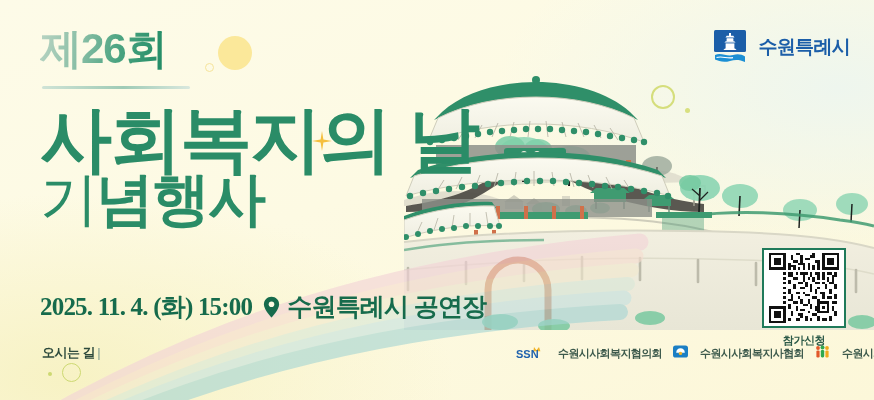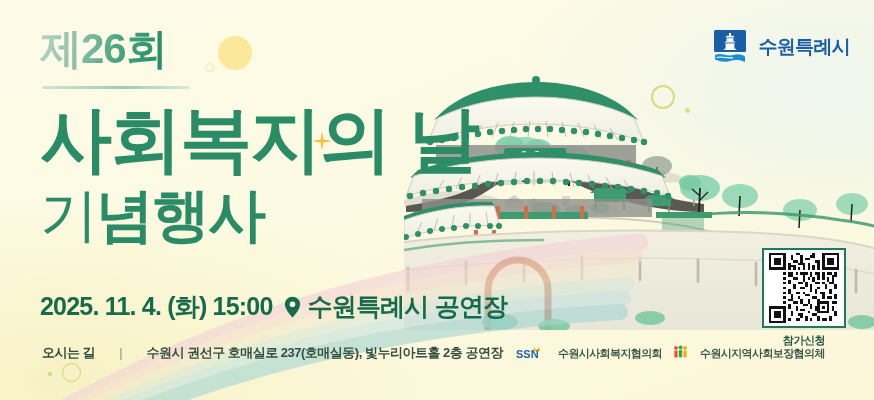--- a/index.html
+++ b/index.html
@@ -71,44 +71,45 @@
     width: 148px; height: 3px;
     background: linear-gradient(90deg, #cfe3d6 0%, #9fcbb6 55%, #d9e8de 100%);
     border-radius: 2px;
   }
   .title1 {
     position: absolute; left: 40px; top: 103px;
     font-size: 72px; font-weight: 700; letter-spacing: -2px;
     line-height: 1; color: #2a8c67; white-space: nowrap;
   }
   .title2 {
-    position: absolute; left: 40px; top: 186px;
+    position: absolute; left: 40px; top: 170px;
     font-size: 58px; font-weight: 700; letter-spacing: -2px;
     line-height: 1; color: #2a8c67; white-space: nowrap;
   }
   .title2 .thin { font-weight: 400; }
 
   .datetime-row {
     position: absolute; left: 40px; top: 290px;
     display: flex; align-items: center; gap: 6px;
     white-space: nowrap;
+    font-family: Liberation Serif, serif;
   }
   .datetime {
     font-size: 25px; font-weight: 700; letter-spacing: -0.8px;
     color: #166b4c;
   }
   .pin-icon { display: inline-flex; align-items: center; margin: 0 1px 0 5px; }
   .venue {
     font-size: 25px; font-weight: 700; letter-spacing: -0.8px;
     color: #166b4c;
   }
 
   .address-row {
     position: absolute; left: 42px; top: 344px;
-    display: flex; align-items: baseline; gap: 24px;
+    display: flex; align-items: baseline; gap: 2px;
     white-space: nowrap;
   }
   .address-label { font-size: 13px; font-weight: 700; color: #2d4a3c; letter-spacing: -0.5px; }
   .address-sep { font-size: 13px; color: #7d9a8c; }
   .address-text { font-size: 13px; font-weight: 600; color: #344f42; letter-spacing: -0.5px; }
 
   
   #city-logo {
     position: absolute; right: 24px; top: 30px;
     display: flex; align-items: center; gap: 12px;
@@ -455,21 +456,20 @@
                  C 8.5 21.4 16.1 13.6 16.1 8.4 C 16.1 4.1 12.8 0.8 8.5 0.8 Z" fill="#166b4c"></path>
         <circle cx="8.5" cy="8.2" r="2.8" fill="#fdfae3"></circle>
       </svg>
     </span>
     <span class="venue">수원특례시 공연장</span>
   </div>
 
   <div class="address-row">
     <span class="address-label">오시는 길</span>
     <span class="address-sep">|</span>
-    <span class="address-text">수원시 권선구 호매실로 237(호매실동), 빛누리아트홀 2층 공연장</span>
   </div>
 
   <div id="city-logo">
     <svg class="city-mark" viewBox="0 0 32 34">
       <rect x="0" y="0" width="32" height="22" rx="1.5" fill="#1b5ea8"></rect>
       <g fill="#ffffff">
         <rect x="15" y="3" width="2" height="3"></rect>
         <path d="M11.5 7.5 h9 l-1.2 -1.8 h-6.6 z"></path>
         <rect x="12.6" y="8.2" width="6.8" height="3.4" rx="0.6"></rect>
         <path d="M10.4 12.6 h11.2 l-1.4 -1.4 h-8.4 z"></path>
@@ -613,20 +613,30 @@
     <div class="partner">
       <span class="partner-ssn">
         <svg width="30" height="14" viewBox="0 0 30 14" style="vertical-align:middle">
           <path d="M18 1 l2.4 3.2 L23 1 l1.4 4.2 h-7 z" fill="#f0b429"></path>
           <text x="0" y="12" font-family="Liberation Sans, sans-serif" font-size="11" font-weight="bold" fill="#1f62ad">SSN</text>
         </svg>
       </span>
       <span class="partner-name">수원시사회복지협의회</span>
     </div>
 
+    <div class="partner">
+      <span>
+        <svg class="partner-mark" viewBox="0 0 15 13">
+          <rect x="0" y="0.5" width="15" height="12" rx="2.6" fill="#1b7fc4"></rect>
+          <path d="M3.2 7.8 C 3.2 4.8 5 3.2 7.5 3.2 C 10 3.2 11.8 4.8 11.8 7.8 Z" fill="#ffffff"></path>
+          <circle cx="7.5" cy="8.4" r="1.7" fill="#f0b429"></circle>
+        </svg>
+      </span>
+      <span class="partner-name">수원시사회복지사협회</span>
+    </div>
 
     <div class="partner">
       <span>
         <svg class="partner-mark" viewBox="0 0 15 13">
           <circle cx="3" cy="3" r="1.9" fill="#e2582a"></circle>
           <rect x="1.4" y="5.4" width="3.2" height="7" rx="1.2" fill="#e2582a"></rect>
           <circle cx="7.5" cy="2.4" r="2" fill="#2fa84f"></circle>
           <rect x="5.8" y="4.9" width="3.4" height="7.5" rx="1.3" fill="#2fa84f"></rect>
           <circle cx="12" cy="3" r="1.9" fill="#f0a81e"></circle>
           <rect x="10.4" y="5.4" width="3.2" height="7" rx="1.2" fill="#f0a81e"></rect>

